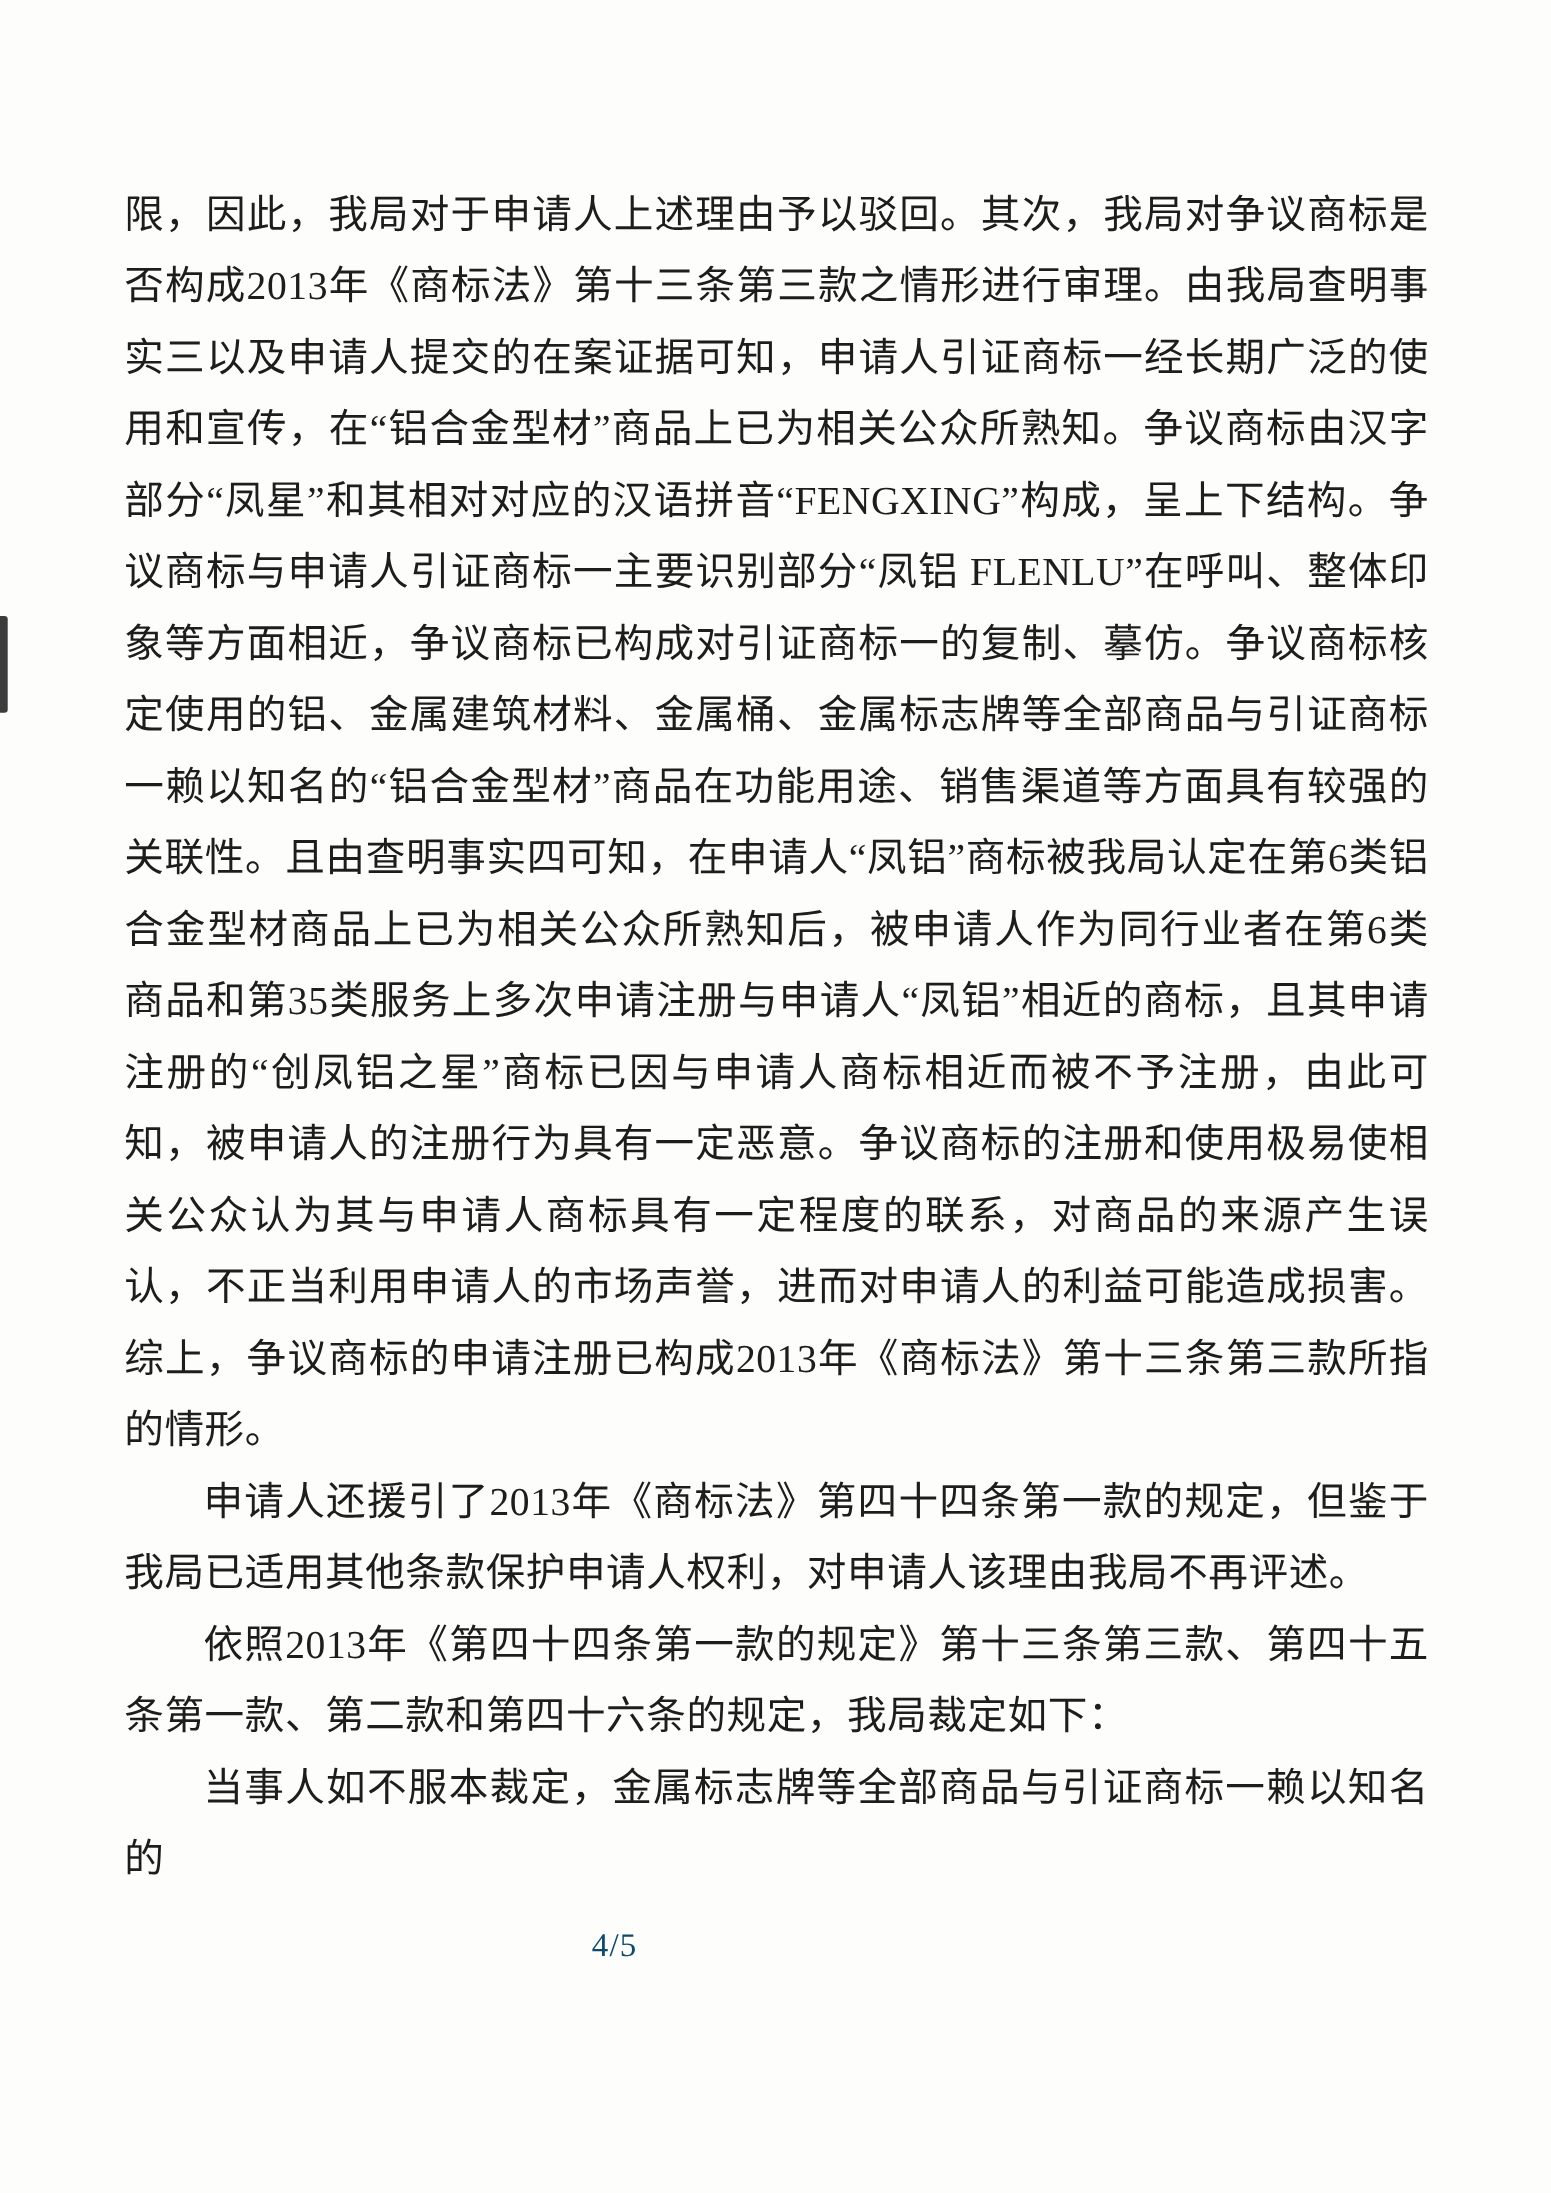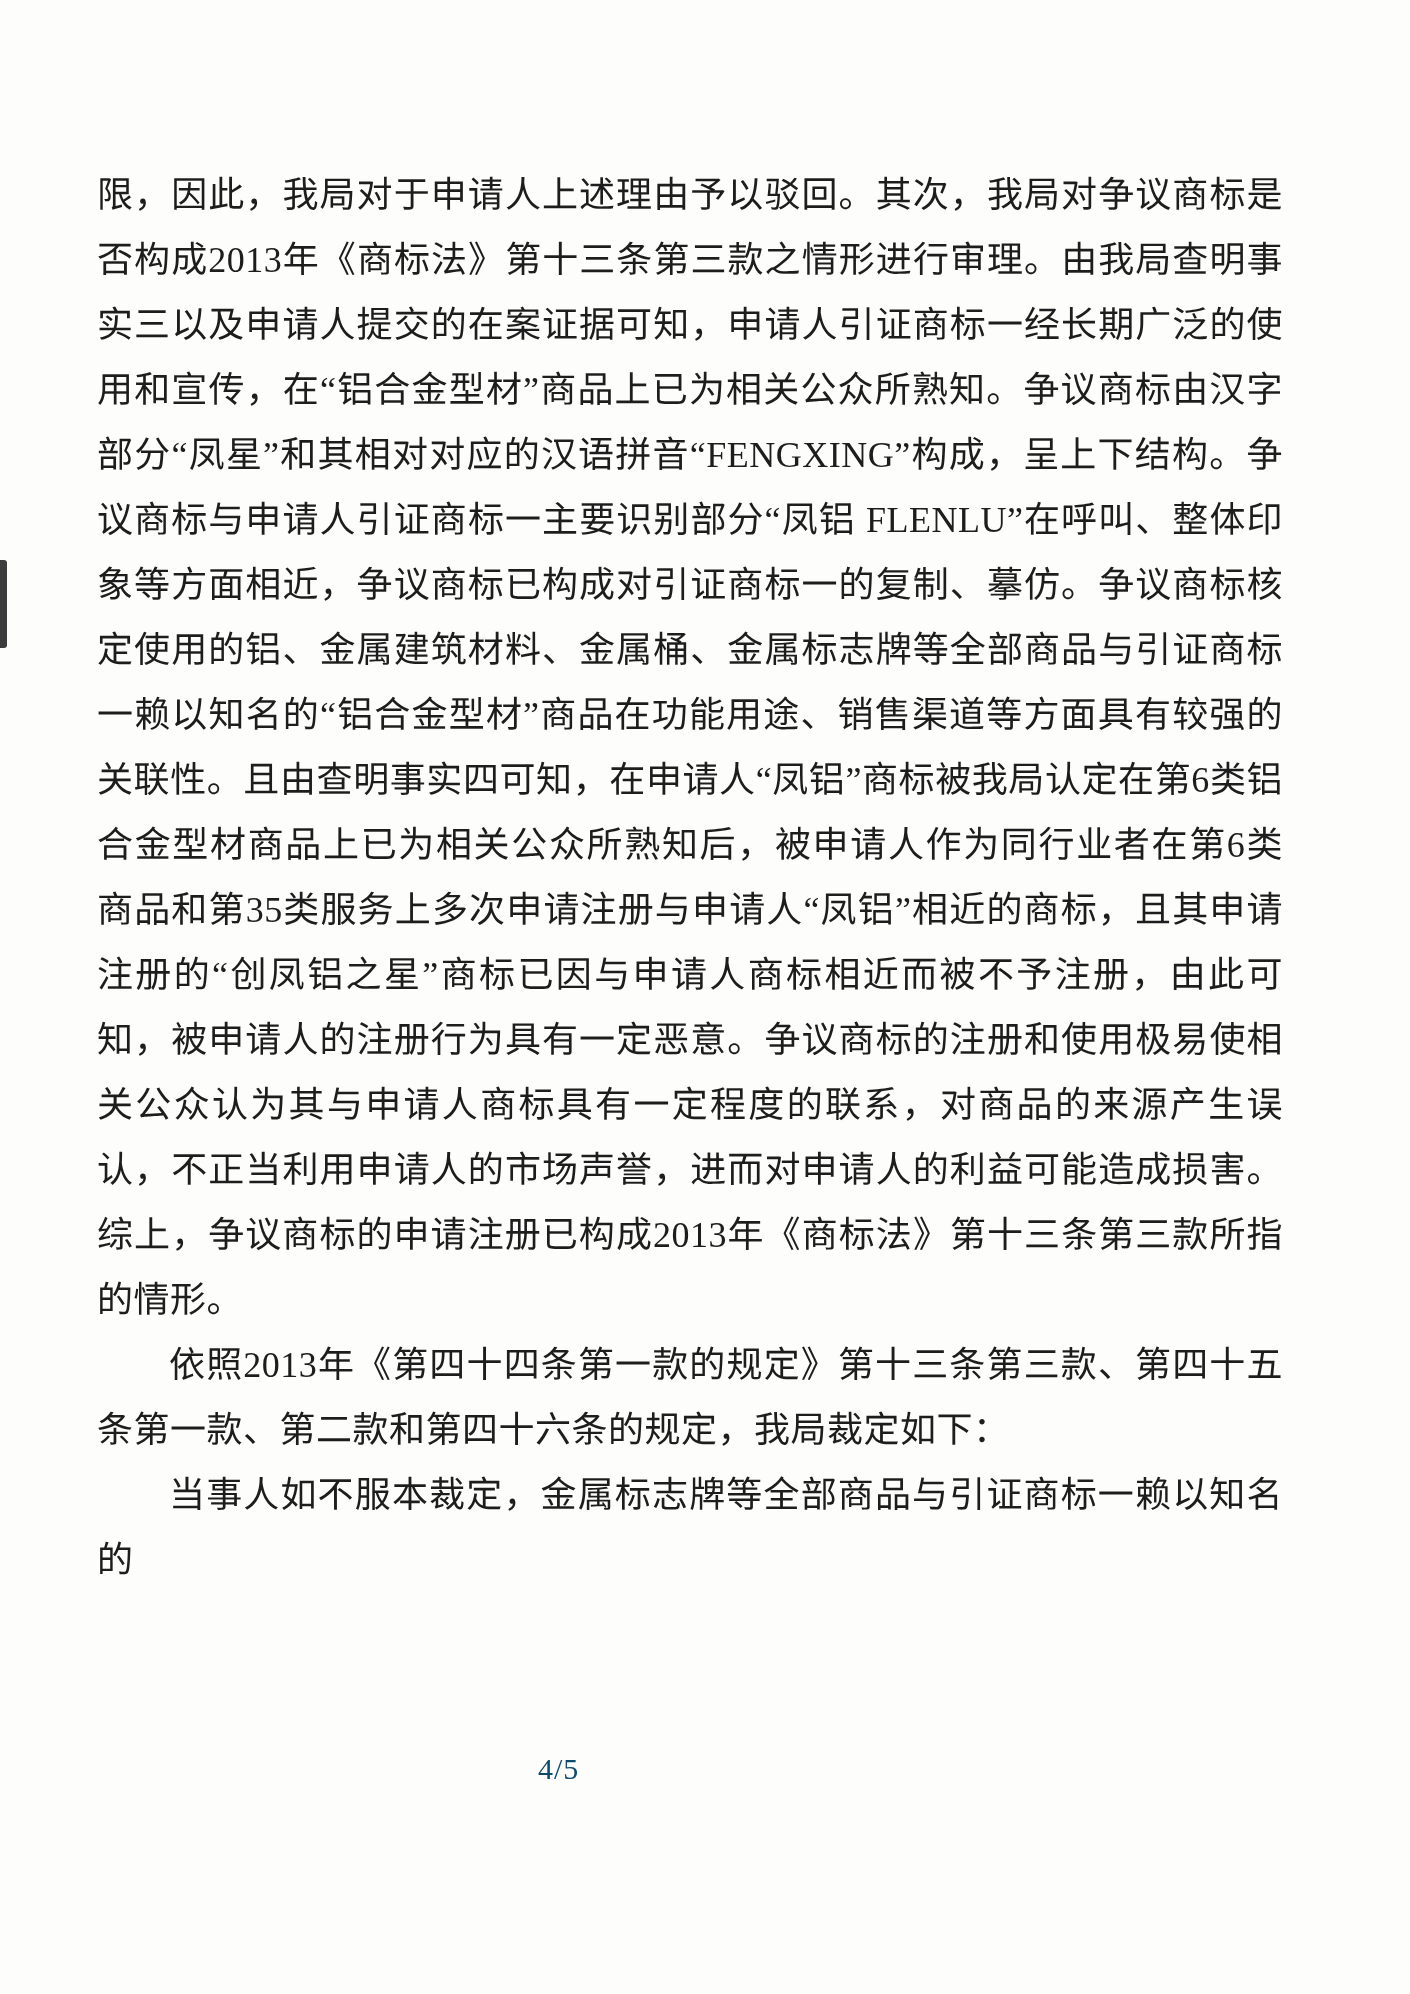--- a/index.html
+++ b/index.html
@@ -10,21 +10,21 @@
   .page {
     position: relative;
     width: 1410px;
     height: 1994px;
     background: #fdfdfc;
     overflow: hidden;
     font-family: "Liberation Serif", "DejaVu Serif", serif;
   }
   .text-block {
     position: absolute;
-    left: 97px;
+    left: 113px;
     top: 163px;
     width: 1186px;
     font-size: 36px;
     line-height: 65px;
     color: #1d1d1d;
     text-align: justify;
     letter-spacing: 0.5px;
   }
   .para {
     margin: 0;
@@ -55,19 +55,20 @@
 </style>
 </head>
 <body>
 
 <div class="page">
 
   <div class="scan-artifact"></div>
 
   <main class="text-block">
     <p class="para">限，因此，我局对于申请人上述理由予以驳回。其次，我局对争议商标是否构成2013年《商标法》第十三条第三款之情形进行审理。由我局查明事实三以及申请人提交的在案证据可知，申请人引证商标一经长期广泛的使用和宣传，在“铝合金型材”商品上已为相关公众所熟知。争议商标由汉字部分“凤星”和其相对对应的汉语拼音“FENGXING”构成，呈上下结构。争议商标与申请人引证商标一主要识别部分“凤铝 FLENLU”在呼叫、整体印象等方面相近，争议商标已构成对引证商标一的复制、摹仿。争议商标核定使用的铝、金属建筑材料、金属桶、金属标志牌等全部商品与引证商标一赖以知名的“铝合金型材”商品在功能用途、销售渠道等方面具有较强的关联性。且由查明事实四可知，在申请人“凤铝”商标被我局认定在第6类铝合金型材商品上已为相关公众所熟知后，被申请人作为同行业者在第6类商品和第35类服务上多次申请注册与申请人“凤铝”相近的商标，且其申请注册的“创凤铝之星”商标已因与申请人商标相近而被不予注册，由此可知，被申请人的注册行为具有一定恶意。争议商标的注册和使用极易使相关公众认为其与申请人商标具有一定程度的联系，对商品的来源产生误认，不正当利用申请人的市场声誉，进而对申请人的利益可能造成损害。综上，争议商标的申请注册已构成2013年《商标法》第十三条第三款所指的情形。</p>
+    <p class="para indent">申请人还援引了2013年《商标法》第四十四条第一款的规定，但鉴于我局已适用其他条款保护申请人权利，对申请人该理由我局不再评述。</p>
     <p class="para indent">依照2013年《第四十四条第一款的规定》第十三条第三款、第四十五条第一款、第二款和第四十六条的规定，我局裁定如下：</p>
     <p class="para indent">当事人如不服本裁定，金属标志牌等全部商品与引证商标一赖以知名的</p>
   </main>
 
   <footer class="page-footer">4/5</footer>
 
 </div>
 
 </body></html>

